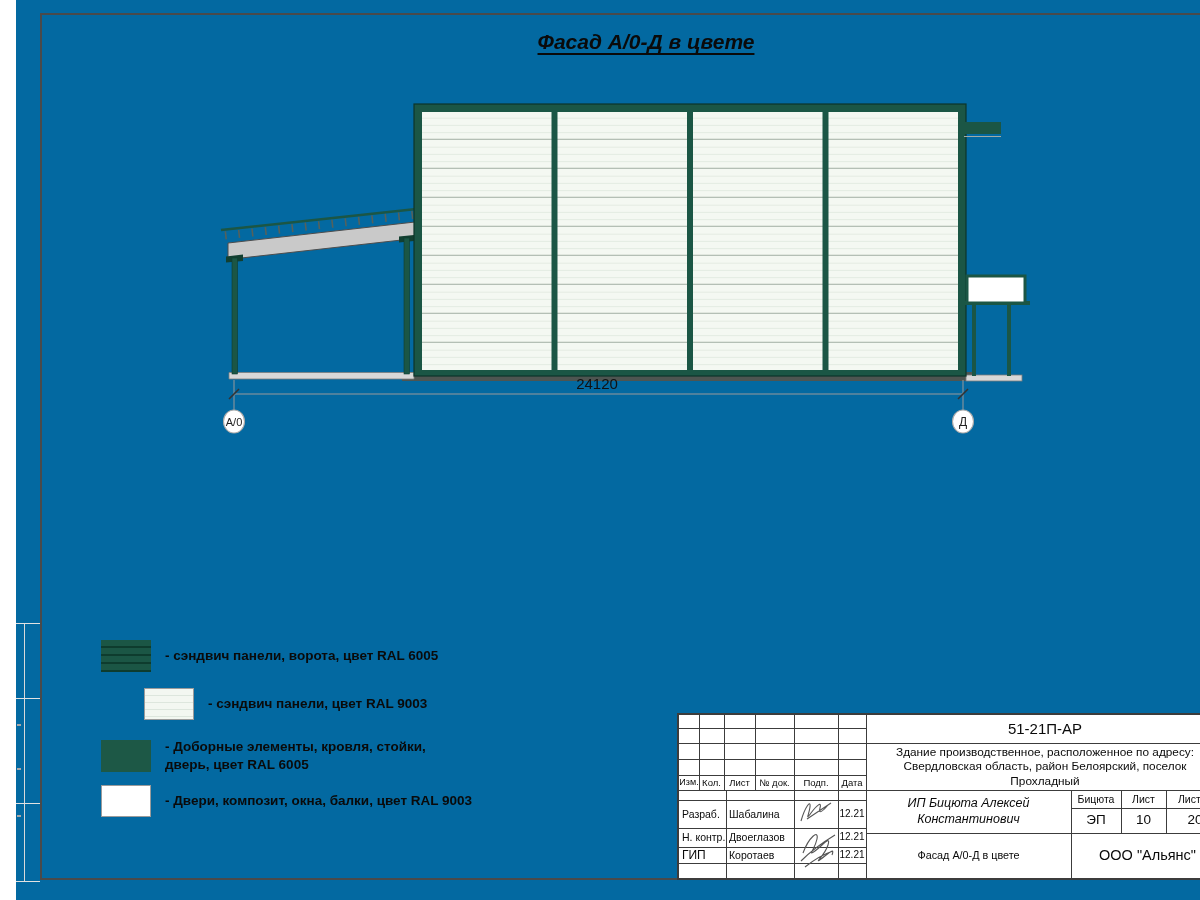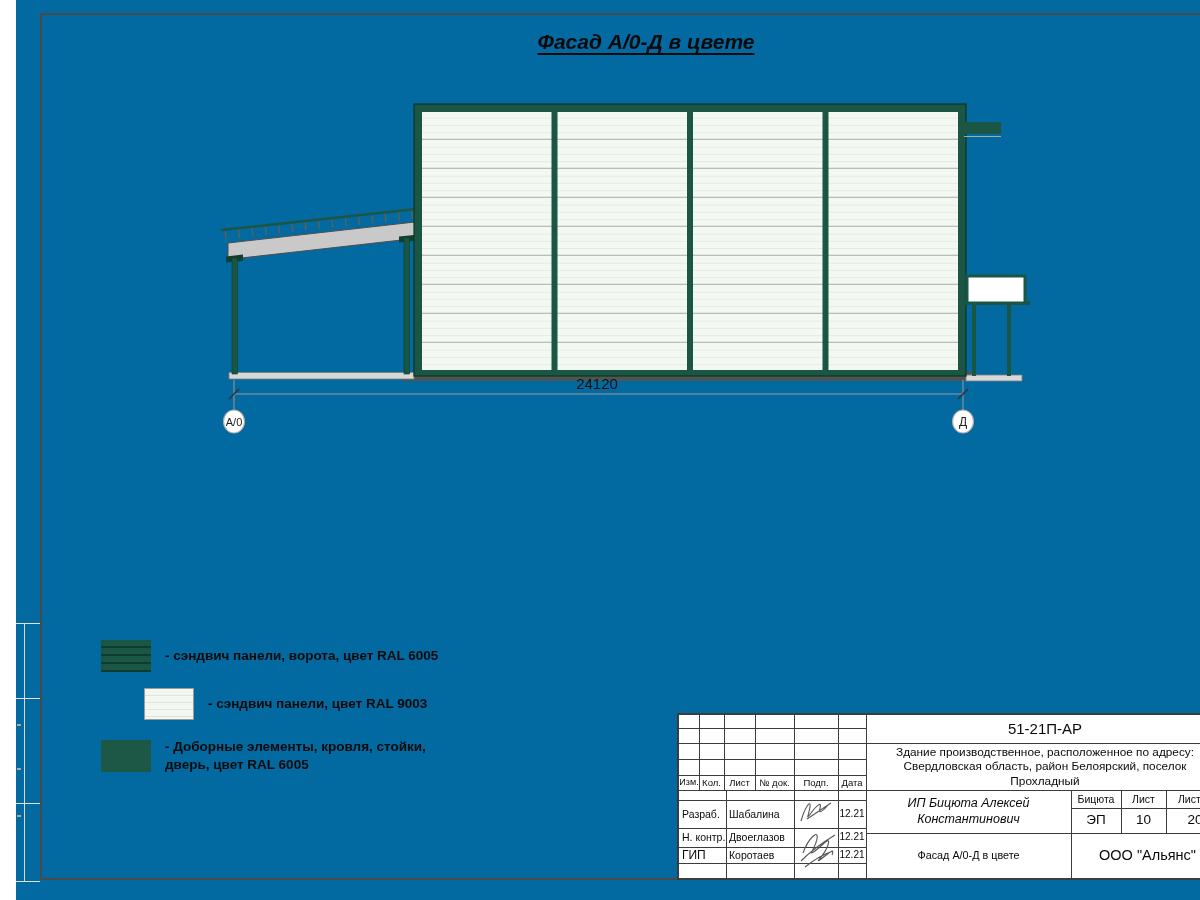--- a/index.html
+++ b/index.html
@@ -122,20 +122,24 @@
     <div class="swatch sw-gate"></div>
     <div class="legend-label">- сэндвич панели, ворота, цвет RAL 6005</div>
   </div>
   <div class="abs legend-row" style="left:85px;top:688px;padding-left:43px;">
     <div class="swatch sw-panel"></div>
     <div class="legend-label">- сэндвич панели, цвет RAL 9003</div>
   </div>
   <div class="abs legend-row" style="left:85px;top:738px;">
     <div class="swatch sw-solid"></div>
     <div class="legend-label wrap">- Доборные элементы, кровля, стойки, дверь, цвет RAL 6005</div>
+  </div>
+  <div class="abs legend-row" style="left:85px;top:785px;">
+    <div class="swatch sw-white"></div>
+    <div class="legend-label">- Двери, композит, окна, балки, цвет RAL 9003</div>
   </div>
 
   <div class="abs tb">
 
     <div class="ln" style="left:20px;top:0;width:1px;height:75px;"></div>
     <div class="ln" style="left:45px;top:0;width:1px;height:75px;"></div>
     <div class="ln" style="left:76px;top:0;width:1px;height:75px;"></div>
     <div class="ln" style="left:115px;top:0;width:1px;height:75px;"></div>
     <div class="ln" style="left:159px;top:0;width:1px;height:75px;"></div>
     <div class="ln" style="left:187px;top:0;width:1px;height:163px;"></div>

